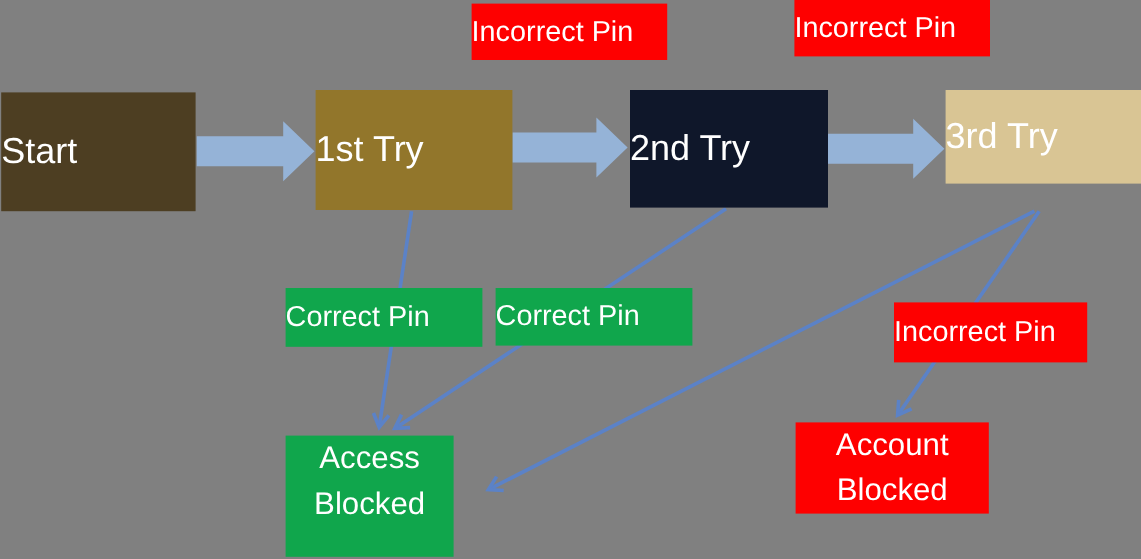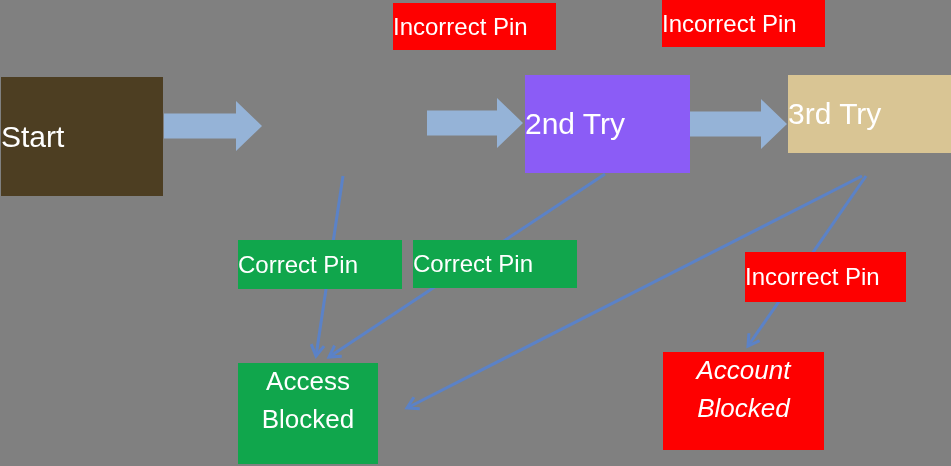--- a/index.html
+++ b/index.html
@@ -22,33 +22,33 @@
     position:absolute;
     display:flex;
     align-items:center;
     justify-content:flex-start;
     color:#ffffff;
     text-align:center;
     box-sizing:border-box;
   }
   .stacked{flex-direction:column;line-height:1.45;}
   
-  #start   {left:1px;  top:77px; width:162px;height:119px; background:#4d3e22;font-size:30px;}
+  #start   {left:1px;  top:77px; width:162px;height:99px; background:#4d3e22;font-size:30px;}
   #try1    {left:263px;top:75px; width:164px;height:100px;background:#92762b;font-size:30px;}
-  #try2    {left:525px;top:75px; width:165px;height:98px; background:#8b5cf6;font-size:30px;}
+  #try2    {left:525px;top:75px; width:165px;height:98px; background:#0f172a;font-size:30px;}
   #try3    {left:788px;top:75px; width:163px;height:78px; background:#d9c594;font-size:30px;}
   
   #ip1     {left:393px;top:3px;  width:163px;height:47px; background:#fe0000;font-size:24px;}
   #ip2     {left:662px;top:0px;  width:163px;height:47px; background:#fe0000;font-size:24px;}
   #cp1     {left:238px;top:240px;width:164px;height:49px; background:#10a64c;font-size:24px;}
   #cp2     {left:413px;top:240px;width:164px;height:48px; background:#10a64c;font-size:24px;}
   #ip3     {left:745px;top:252px;width:161px;height:50px; background:#fe0000;font-size:24px;}
   
   #access  {left:238px;top:363px;width:140px;height:101px;background:#10a64c;font-size:26px;}
-  #blocked {left:663px;top:352px;width:161px;height:98px; background:#fe0000;font-size:26px;font-style:italic;}
+  #blocked {left:663px;top:352px;width:161px;height:76px; background:#fe0000;font-size:26px;}
 </style>
 </head>
 <body>
 
 <div class="canvas">
 
   <svg class="layer" width="951" height="466" viewBox="0 0 951 466">
     <defs>
       <marker id="vhead" markerUnits="userSpaceOnUse" markerWidth="20" markerHeight="20" viewBox="0 0 20 20" refX="15" refY="10" orient="auto">
         <path d="M4,3.5 L15,10 L4,16.5" fill="none" stroke="#5b82c7" stroke-width="3"></path>
@@ -60,20 +60,23 @@
     <polygon fill="#95b3d7" points="690,111.5 761,111.5 761,99 787,124 761,149 761,136.5 690,136.5"></polygon>
 
     <line x1="343" y1="176" x2="316" y2="356" stroke="#5b82c7" stroke-width="3" marker-end="url(#vhead)"></line>
     <line x1="605" y1="174" x2="329" y2="357" stroke="#5b82c7" stroke-width="3" marker-end="url(#vhead)"></line>
     <line x1="862" y1="176" x2="407" y2="408" stroke="#5b82c7" stroke-width="3" marker-end="url(#vhead)"></line>
     <line x1="866" y1="176" x2="748" y2="346" stroke="#5b82c7" stroke-width="3" marker-end="url(#vhead)"></line>
   </svg>
 
   <div class="node" id="start">
     <span>Start</span>
+  </div>
+  <div class="node" id="try1">
+    <span>1st Try</span>
   </div>
   <div class="node" id="try2">
     <span>2nd Try</span>
   </div>
   <div class="node" id="try3">
     <span>3rd Try</span>
   </div>
 
   <div class="node" id="ip1">
     <span>Incorrect Pin</span>

